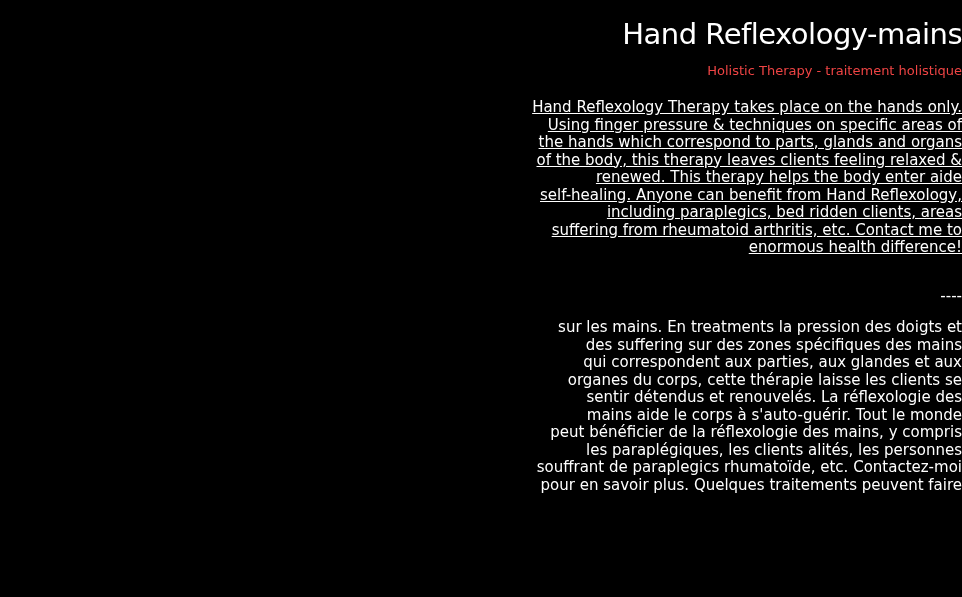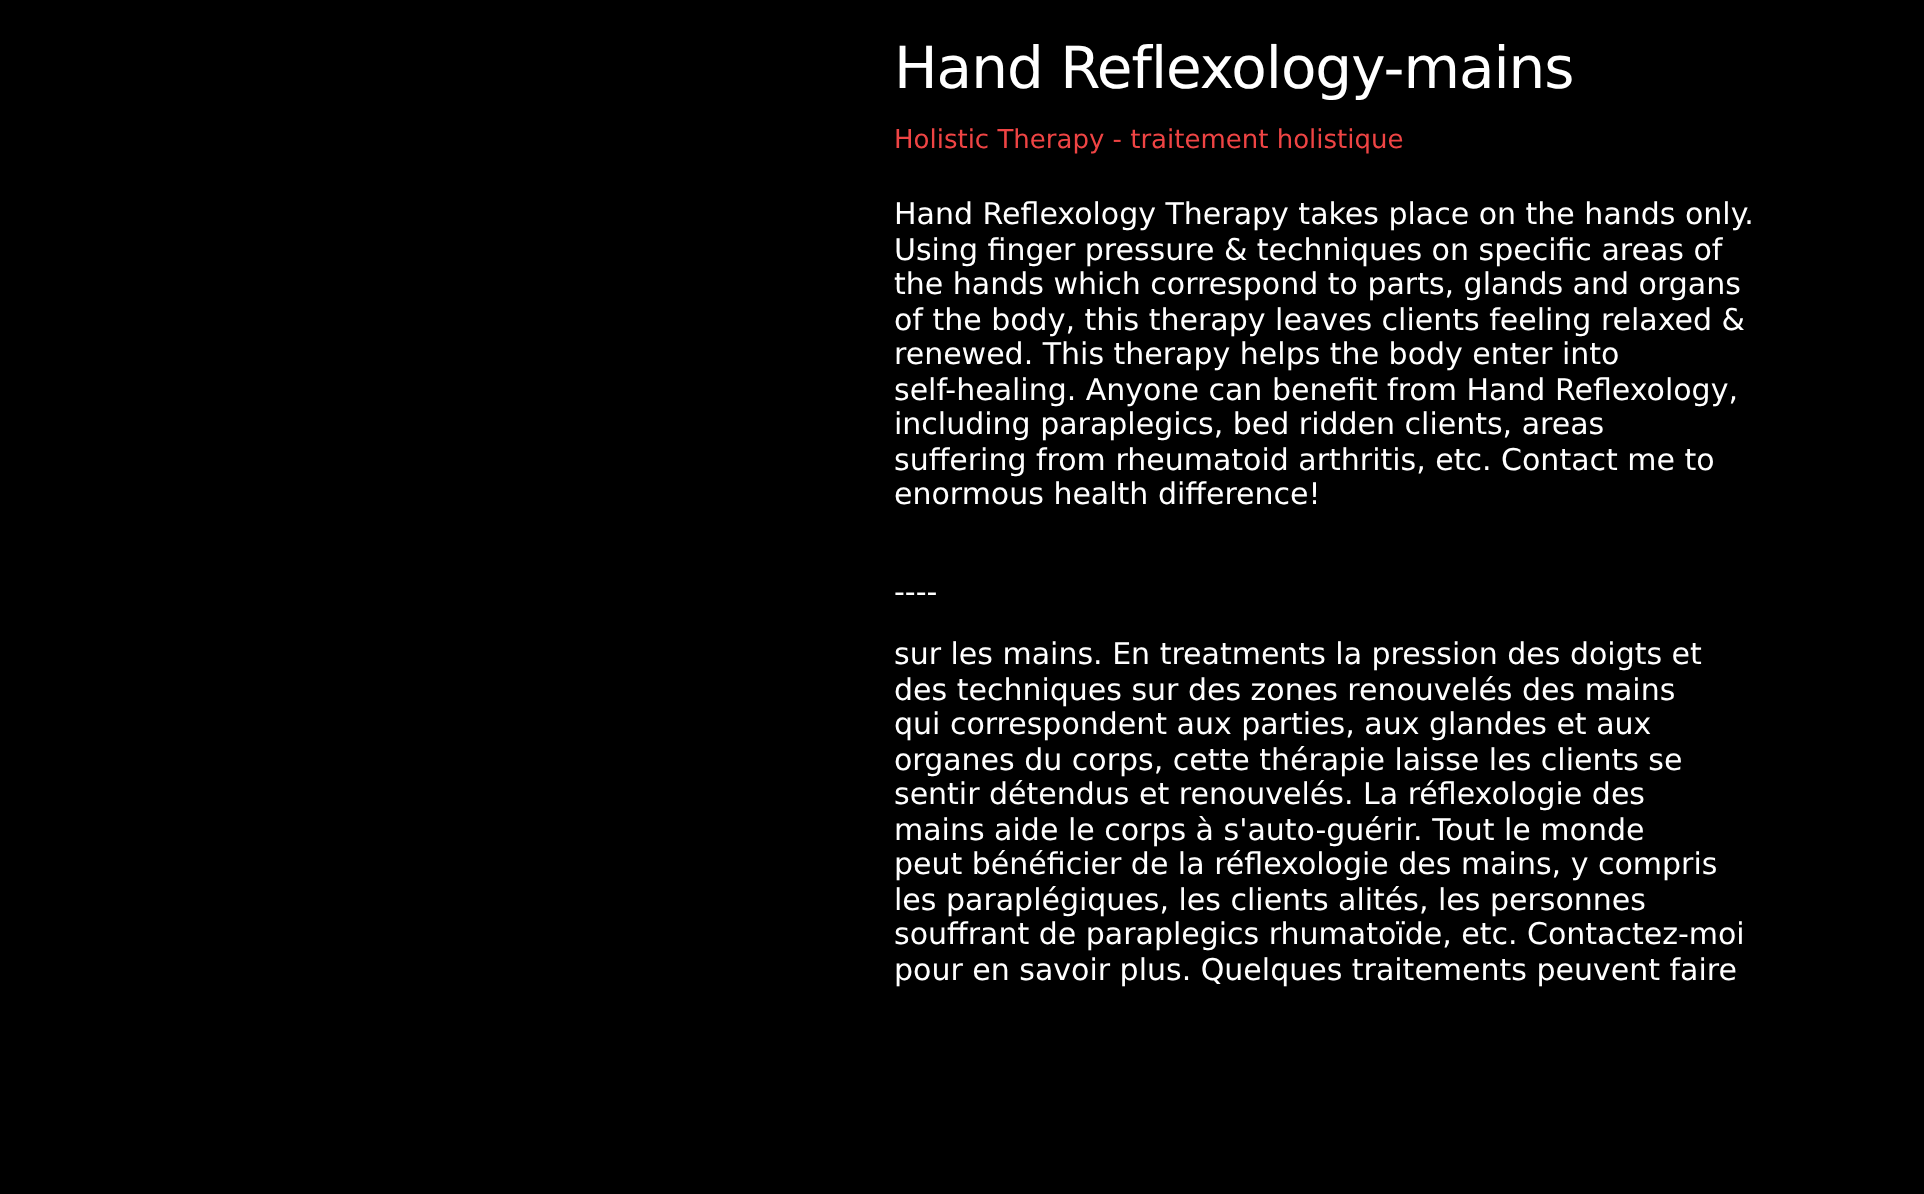--- a/index.html
+++ b/index.html
@@ -19,21 +19,21 @@
     inset: 0;
     background: #000000;
   }
   .content-column {
     position: absolute;
     left: 447px;
     top: 0;
     width: 515px;
     height: 597px;
     color: #ffffff;
-    text-align: left;
+    text-align: right;
   }
   .page-title {
     position: absolute;
     top: 16px;
     left: 0;
     width: 100%;
     margin: 0;
     font-size: 29px;
     font-weight: normal;
     line-height: 36px;
@@ -50,21 +50,21 @@
     color: #ef4444;
   }
   .paragraph {
     position: absolute;
     left: 0;
     width: 100%;
     font-size: 15px;
     line-height: 17.5px;
     color: #ffffff;
   }
-  .paragraph-english { top: 99px; }
+  .paragraph-english { top: 99px; text-decoration: underline; }
   .separator {
     position: absolute;
     top: 288px;
     left: 0;
     width: 100%;
     font-size: 15px;
     line-height: 17.5px;
     color: #ffffff;
   }
   .paragraph-french { top: 319px; }
@@ -77,32 +77,32 @@
 
     <h1 class="page-title">Hand Reflexology-mains</h1>
 
     <div class="page-subtitle">Holistic Therapy - traitement holistique</div>
 
     <div class="paragraph paragraph-english">
         <div>Hand Reflexology Therapy takes place on the hands only.</div>
         <div>Using finger pressure &amp; techniques on specific areas of</div>
         <div>the hands which correspond to parts, glands and organs</div>
         <div>of the body, this therapy leaves clients feeling relaxed &amp;</div>
-        <div>renewed. This therapy helps the body enter into</div>
+        <div>renewed. This therapy helps the body enter aide</div>
         <div>self-healing. Anyone can benefit from Hand Reflexology,</div>
         <div>including paraplegics, bed ridden clients, areas</div>
         <div>suffering from rheumatoid arthritis, etc. Contact me to</div>
         <div>enormous health difference!</div>
       </div>
 
     <div class="separator">----</div>
 
     <div class="paragraph paragraph-french">
         <div>sur les mains. En treatments la pression des doigts et</div>
-        <div>des techniques sur des zones renouvelés des mains</div>
+        <div>des suffering sur des zones spécifiques des mains</div>
         <div>qui correspondent aux parties, aux glandes et aux</div>
         <div>organes du corps, cette thérapie laisse les clients se</div>
         <div>sentir détendus et renouvelés. La réflexologie des</div>
         <div>mains aide le corps à s'auto-guérir. Tout le monde</div>
         <div>peut bénéficier de la réflexologie des mains, y compris</div>
         <div>les paraplégiques, les clients alités, les personnes</div>
         <div>souffrant de paraplegics rhumatoïde, etc. Contactez-moi</div>
         <div>pour en savoir plus. Quelques traitements peuvent faire</div>
       </div>
 

